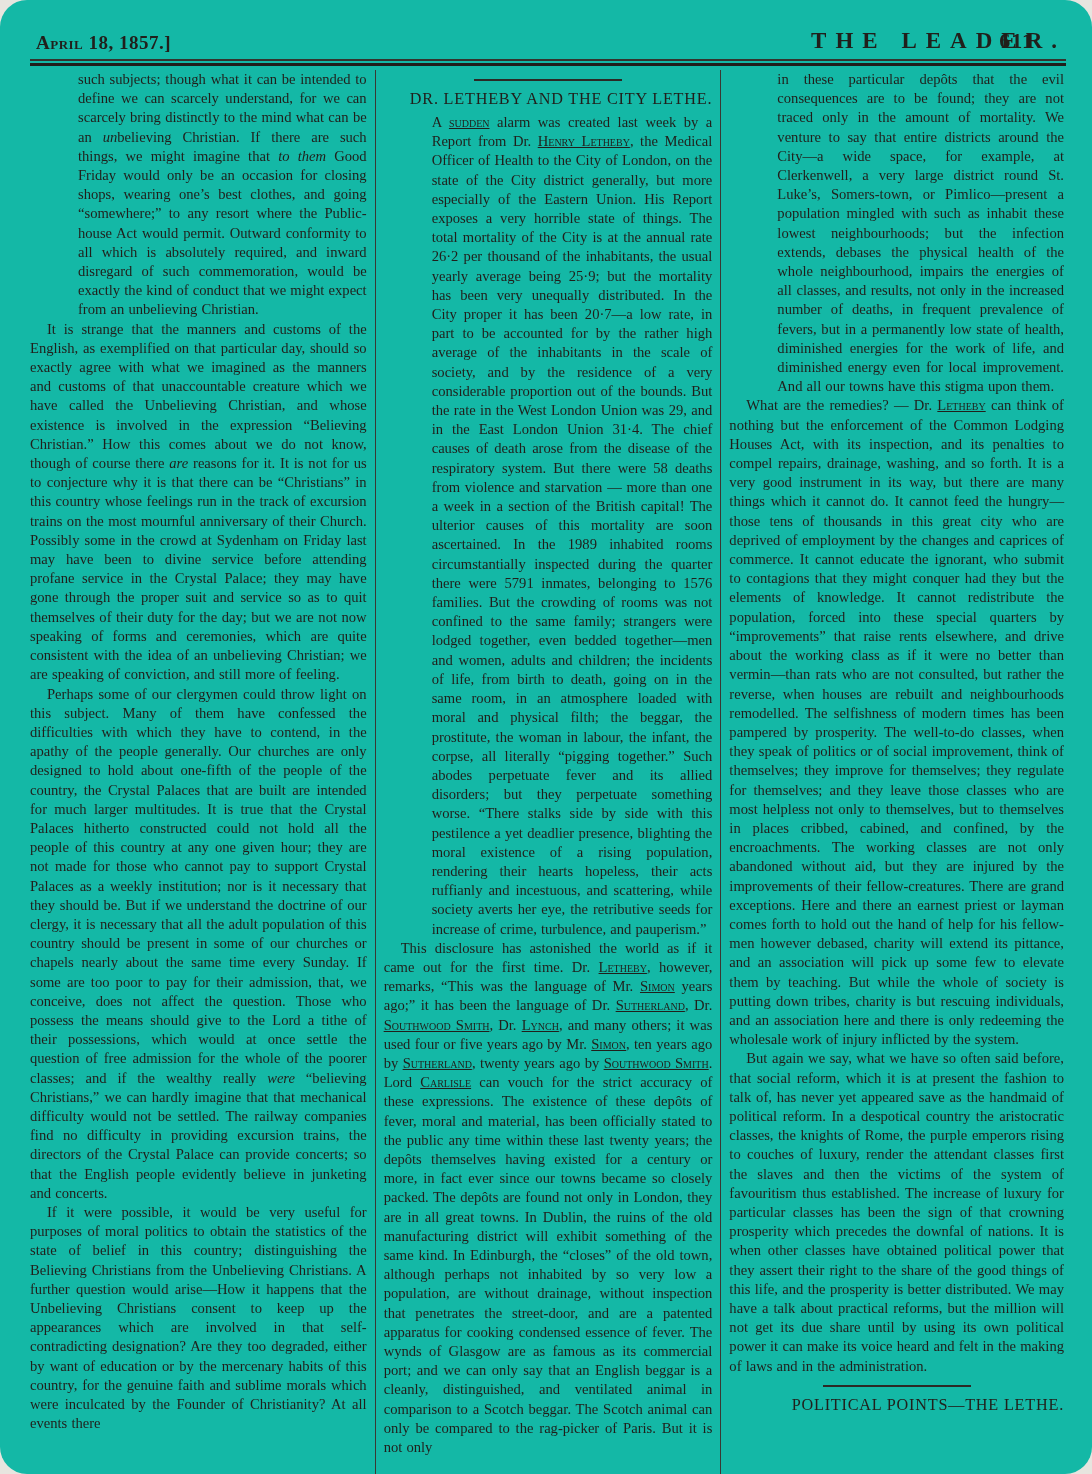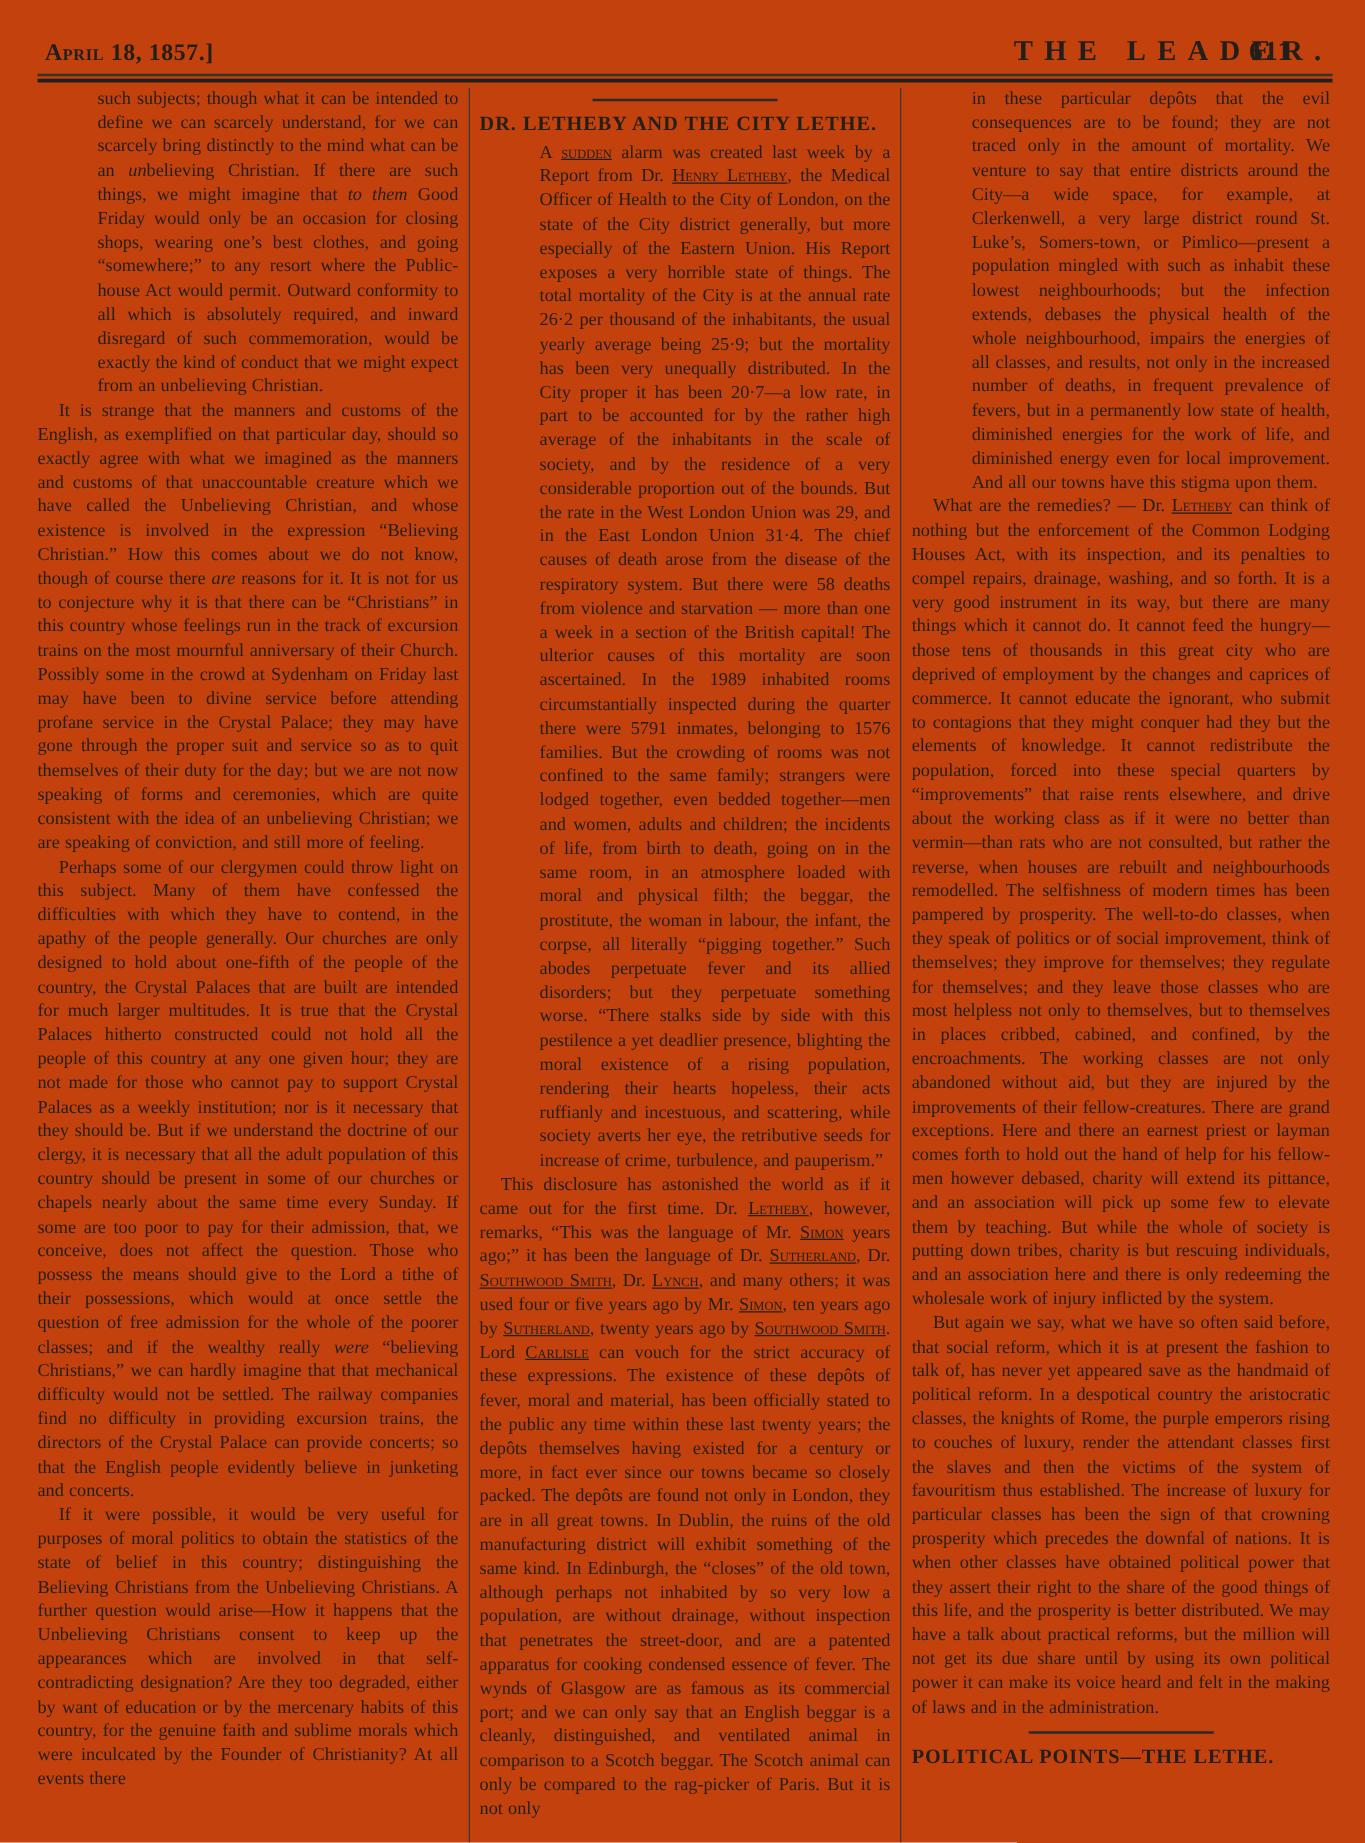--- a/index.html
+++ b/index.html
@@ -4,26 +4,27 @@
 <style>
   html, body {
     margin: 0;
     padding: 0;
     background: #e7e5df;
   }
   .sheet {
     position: relative;
     width: 1092px;
     height: 1474px;
-    background: #c2410c;
+    background: #14b8a6;
     overflow: hidden;
     font-family: "Liberation Serif", "DejaVu Serif", serif;
     color: #211f1b;
     box-sizing: border-box;
     padding: 14px 26px 0 30px;
+    border-radius: 27px;
   }
   
   .masthead {
     position: relative;
     height: 40px;
   }
   .masthead .date {
     position: absolute;
     left: 6px;
     bottom: 0;
@@ -73,23 +74,23 @@
     line-height: 19.2px;
     text-align: justify;
     text-indent: 17px;
     word-spacing: 0.5px;
   }
   .col p.para.noindent { text-indent: 0; margin-left: 48px; }
   .sc { font-variant: small-caps; text-decoration: underline; }
 
   h2.article-heading {
     margin: 3px 0 3px;
-    text-align: left;
+    text-align: right;
     font-size: 16.2px;
-    font-weight: bold;
+    font-weight: normal;
     letter-spacing: 0.8px;
     line-height: 21px;
   }
   .section-rule {
     width: 148px;
     border: 0;
     border-top: 2px solid #2c2a26;
     margin: 9px auto 8px;
   }
 </style>

